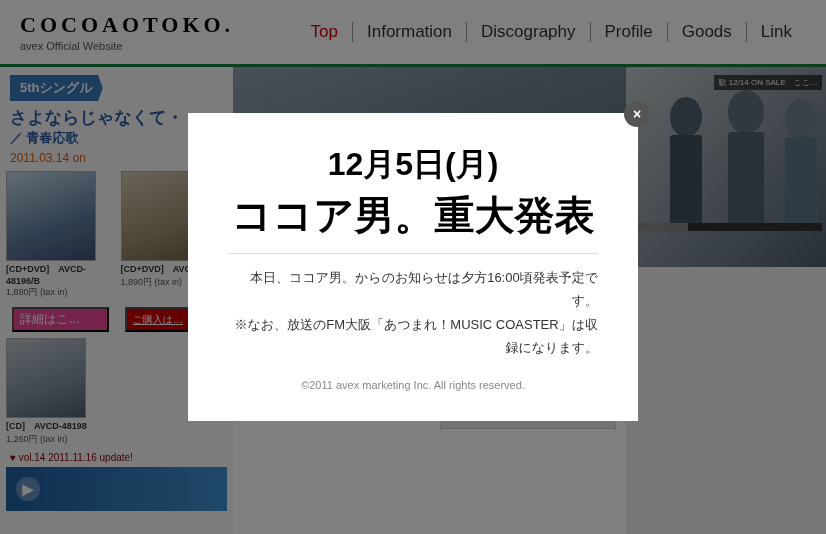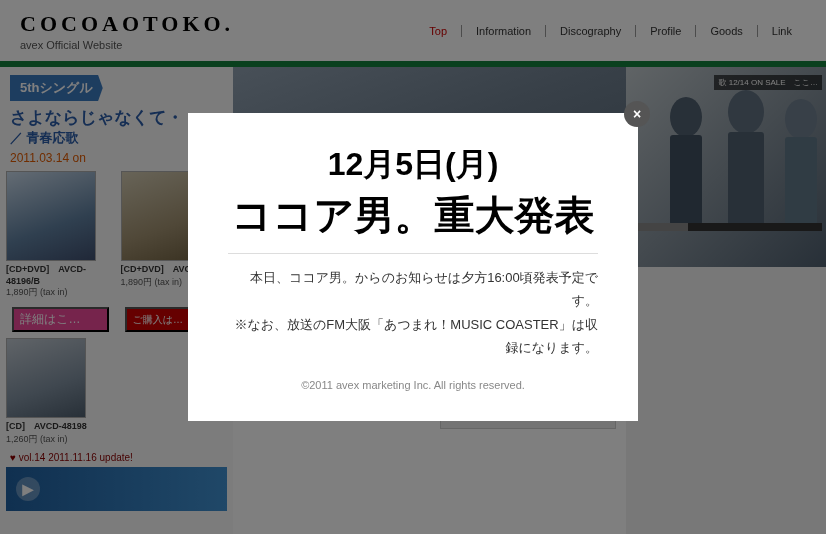--- a/index.html
+++ b/index.html
@@ -8,21 +8,21 @@
       height: 534px;
       overflow: hidden;
       font-family: 'MS PGothic', 'Hiragino Kaku Gothic Pro', sans-serif;
       background: #fff;
       position: relative;
     }
 
     
     #header {
       background: #fff;
-      border-bottom: 6px solid #15803d;
+      border-bottom: 3px solid #15803d;
       display: flex;
       align-items: center;
       justify-content: space-between;
       height: 67px;
       padding: 0 20px;
     }
     #logo-area {
       display: flex;
       flex-direction: column;
       align-items: flex-start;
@@ -39,21 +39,21 @@
       color: #555;
       margin-top: 2px;
     }
     #nav {
       display: flex;
       align-items: center;
       gap: 0;
     }
     .nav-item {
       color: #333;
-      font-size: 11px;
+      font-size: 17px;
       padding: 0 14px;
       border-right: 1px solid #999;
       cursor: pointer;
       text-decoration: none;
     }
     .nav-item:last-child { border-right: none; }
     .nav-item.active { color: #c00; }
 
     
     #main-content {
@@ -359,21 +359,21 @@
         <div class="cd-cover">
           <div class="cd-cover-inner" style="background: linear-gradient(160deg, #d0c8b0 0%, #a09070 60%, #706040 100%);"></div>
         </div>
         <div class="cd-label">[CD+DVD]　AVCD-48197</div>
         <div class="cd-price">1,890円 (tax in)</div>
       </div>
     </div>
 
     <div style="margin: 2px 6px 0 6px; display:flex; gap:4px;">
       <button class="btn-detail" style="width:auto; flex:1;">詳細はこ…</button>
-      <button class="btn-buy" style="width:auto; flex:1;">ご購入は…</button>
+      <button class="btn-buy" style="width:auto; flex:1;text-decoration:underline;">ご購入は…</button>
     </div>
 
     <div class="cd-row" style="margin-top:6px;">
       <div class="cd-item">
         <div class="cd-cover" style="width:80px;height:80px;">
           <div class="cd-cover-inner" style="background: linear-gradient(160deg, #c0c8d0 0%, #8090a0 60%, #506070 100%);"></div>
         </div>
         <div class="cd-label">[CD]　AVCD-48198</div>
         <div class="cd-price">1,260円 (tax in)</div>
       </div>

